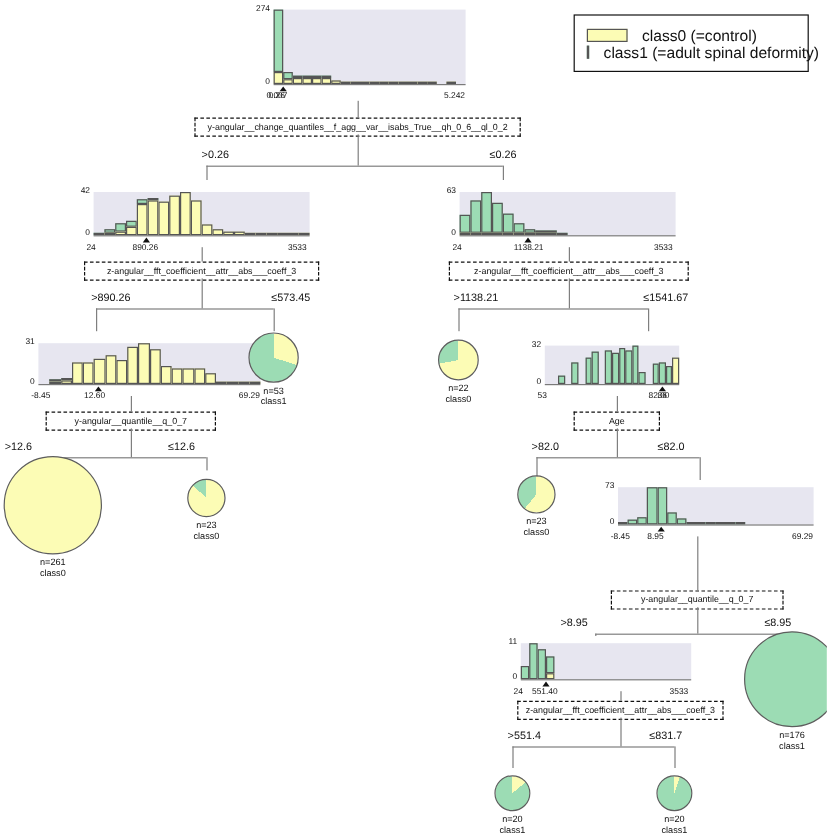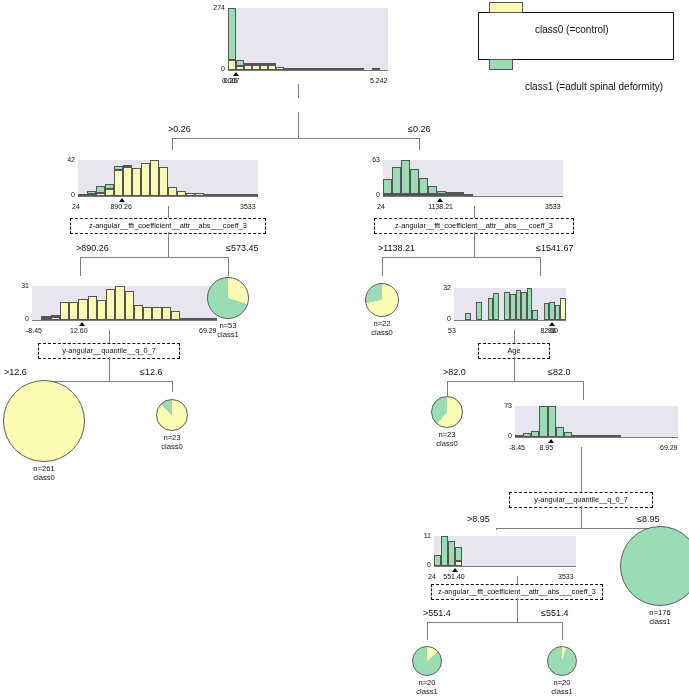--- a/index.html
+++ b/index.html
@@ -46,21 +46,21 @@
   .pie{border-radius:50%;border:1px solid #5d5d5d;box-sizing:border-box;margin:0 auto;}
   .leaf-lbl{font-size:7.6px;color:#111;line-height:9px;margin-top:2px;white-space:nowrap;}
 
   
   #legend{
     position:absolute;box-sizing:border-box;border:1.6px solid #111;background:#fff;
     display:flex;flex-direction:column;justify-content:center;gap:3px;padding:6px 10px;
   }
   .lg-row{display:flex;align-items:center;gap:12px;}
   .lg-swatch{width:34px;height:11px;border:1px solid #555;box-sizing:border-box;}
-  .lg-txt{font-size:10px;color:#111;line-height:11px;white-space:nowrap;margin-top:43px;}
+  .lg-txt{font-size:13px;color:#111;line-height:11px;white-space:nowrap;}
 </style>
 </head>
 <body>
 
 <div id="stage">
     <div id="legend" style="left: 478px; top: 12px; width: 196px; height: 48px;">
       <div class="lg-row">
         <span class="lg-swatch" style="background: rgb(252, 252, 181);"></span>
         <span class="lg-txt">class0 (=control)</span>
       </div>
@@ -136,20 +136,21 @@
         <div style="width: 8px; height: 100%; display: flex; flex-direction: column; justify-content: flex-end;"></div>
       </div>
       <div class="hist-ymax" style="left: -37px; top: -4px;">274</div>
       <div class="hist-yzero" style="left: -37px; top: 57px;">0</div>
       <div class="hist-axis" style="left: 0px; top: 62px; width: 160px;"></div>
       <div class="hist-marker" style="left: 4.53257px; top: 63.5px;"></div>
       <div class="hist-splittxt" style="left: -4.26743px; top: 69px;">0.26</div>
       <div class="hist-tick" style="left: -6px; top: 69px;">0.007</div>
       <div class="hist-tick" style="left: 142px; top: 69px;">5.242</div>
     </div>
+    <div class="splitbox" style="left: 162px; top: 98px; width: 272px;">y-angular__change_quantiles__f_agg__var__isabs_True__qh_0_6__ql_0_2</div>
     <div class="edgelbl" style="left: 168px; top: 124px;">&gt;0.26</div>
     <div class="edgelbl" style="left: 408px; top: 124px;">≤0.26</div>
     <div class="vline" style="left: 298px; top: 112px; height: 26px;"></div>
     <div class="hline" style="left: 172px; top: 138px; width: 247px;"></div>
     <div class="vline" style="left: 172px; top: 138px; height: 12px;"></div>
     <div class="vline" style="left: 419px; top: 138px; height: 12px;"></div>
     <div class="vline" style="left: 298px; top: 84px; height: 14px;"></div>
     <div class="hist-wrap" style="left: 78px; top: 160px; width: 180px; height: 36px;">
       <div class="hist-band" style="left: 0px; top: 0px; width: 180px; height: 36px; background: rgb(231, 230, 240);"></div>
       <div class="hist-bars" style="left: 0px; top: 0px; width: 180px; height: 36px;">
@@ -554,21 +555,21 @@
       <div class="hist-ymax" style="left: -37px; top: -4px;">11</div>
       <div class="hist-yzero" style="left: -37px; top: 25px;">0</div>
       <div class="hist-axis" style="left: 0px; top: 30px; width: 142px;"></div>
       <div class="hist-marker" style="left: 18.1425px; top: 31.5px;"></div>
       <div class="hist-splittxt" style="left: 9.34249px; top: 37px;">551.40</div>
       <div class="hist-tick" style="left: -6px; top: 37px;">24</div>
       <div class="hist-tick" style="left: 124px; top: 37px;">3533</div>
     </div>
     <div class="splitbox" style="left: 431px; top: 584px; width: 172px;">z-angular__fft_coefficient__attr__abs___coeff_3</div>
     <div class="edgelbl" style="left: 423px; top: 608px;">&gt;551.4</div>
-    <div class="edgelbl" style="left: 541px; top: 608px;">≤551.4</div>
+    <div class="edgelbl" style="left: 541px; top: 608px;">≤831.7</div>
     <div class="vline" style="left: 517px; top: 598px; height: 24px;"></div>
     <div class="hline" style="left: 427px; top: 622px; width: 135px;"></div>
     <div class="vline" style="left: 427px; top: 622px; height: 18px;"></div>
     <div class="vline" style="left: 562px; top: 622px; height: 18px;"></div>
     <div class="vline" style="left: 517px; top: 576px; height: 8px;"></div>
     <div class="leaf" style="left: 206px; top: 277px; width: 44px;">
       <div class="pie" style="width: 42px; height: 42px; background: conic-gradient(rgb(252, 252, 181) 0deg, rgb(252, 252, 181) 108deg, rgb(156, 220, 180) 108deg, rgb(156, 220, 180) 360deg);"></div>
       <div class="leaf-lbl">n=53</div>
       <div class="leaf-lbl" style="margin-top: 0px;">class1</div>
     </div>

